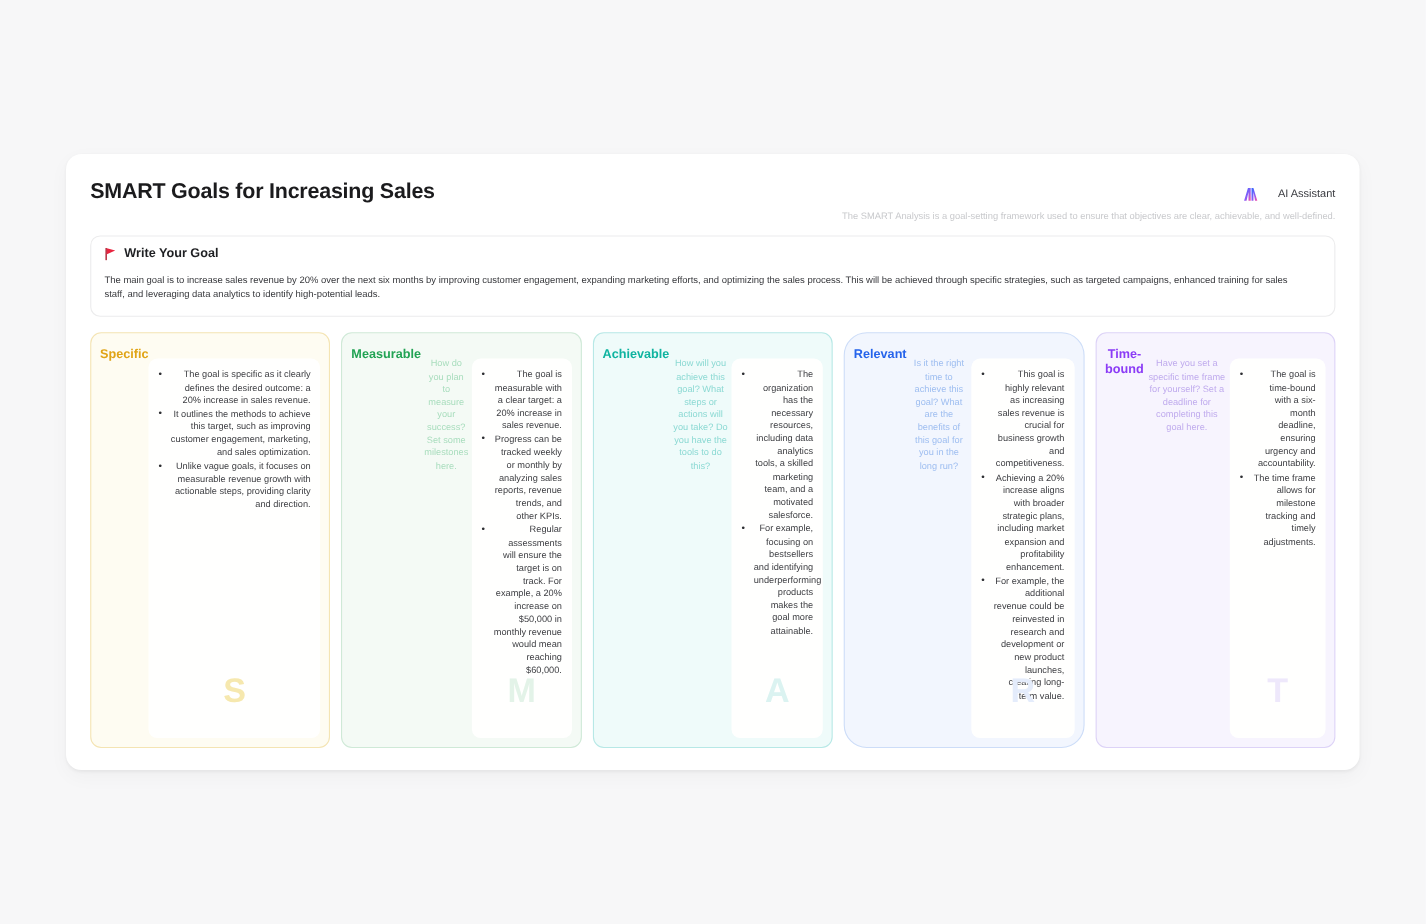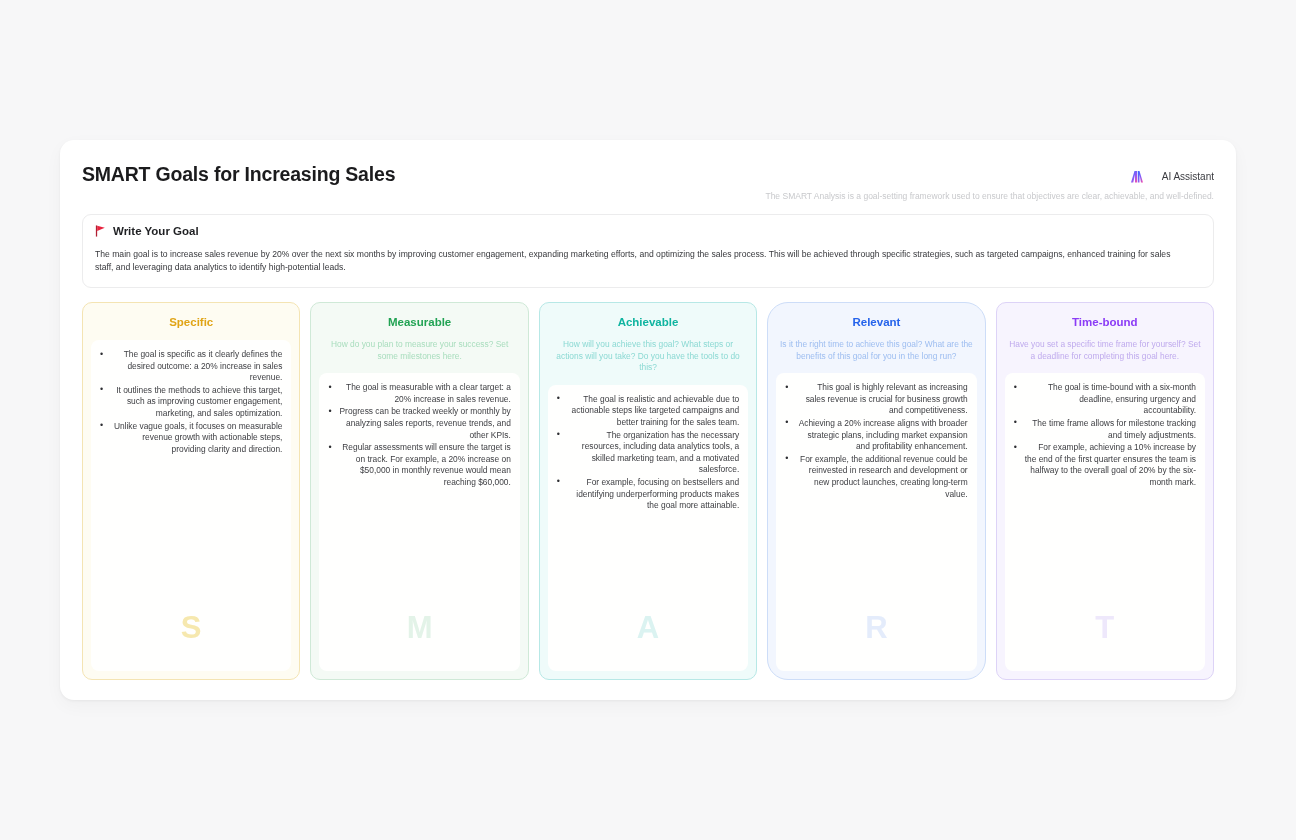--- a/index.html
+++ b/index.html
@@ -57,21 +57,21 @@
   .cards {
     margin-top: 14px;
     display: flex; gap: 10px;
   }
   .card {
     flex: 1 1 0;
     border-radius: 10px;
     border: 1px solid transparent;
     padding: 12px 8px 8px 8px;
     height: 378px;
-    display: flex; flex-direction: column;
+    display: flex; flex-direction: row;
   }
   .card-title {
     text-align: center; font-size: 11.5px; font-weight: 700;
     line-height: 14px;
   }
   .card-prompt {
     margin-top: 10px;
     text-align: center; font-size: 8.4px; line-height: 11.6px;
     padding: 0 3px;
   }
@@ -199,21 +199,20 @@
         </ul>
         <div class="watermark">M</div>
       </div>
     </div>
 
     <div class="card c-a">
       <div class="card-title">Achievable</div>
       <div class="card-prompt">How will you achieve this goal? What steps or actions will you take? Do you have the tools to do this?</div>
       <div class="card-inner">
         <ul>
-          <li>The goal is realistic and achievable due to actionable steps like targeted campaigns and better training for the sales team.</li>
           <li>The organization has the necessary resources, including data analytics tools, a skilled marketing team, and a motivated salesforce.</li>
           <li>For example, focusing on bestsellers and identifying underperforming products makes the goal more attainable.</li>
         </ul>
         <div class="watermark">A</div>
       </div>
     </div>
 
     <div class="card c-r">
       <div class="card-title">Relevant</div>
       <div class="card-prompt">Is it the right time to achieve this goal? What are the benefits of this goal for you in the long run?</div>
@@ -227,20 +226,19 @@
       </div>
     </div>
 
     <div class="card c-t">
       <div class="card-title">Time-bound</div>
       <div class="card-prompt">Have you set a specific time frame for yourself? Set a deadline for completing this goal here.</div>
       <div class="card-inner">
         <ul>
           <li>The goal is time-bound with a six-month deadline, ensuring urgency and accountability.</li>
           <li>The time frame allows for milestone tracking and timely adjustments.</li>
-          <li>For example, achieving a 10% increase by the end of the first quarter ensures the team is halfway to the overall goal of 20% by the six-month mark.</li>
         </ul>
         <div class="watermark">T</div>
       </div>
     </div>
 
   </div>
 </div>
 
 </body></html>

